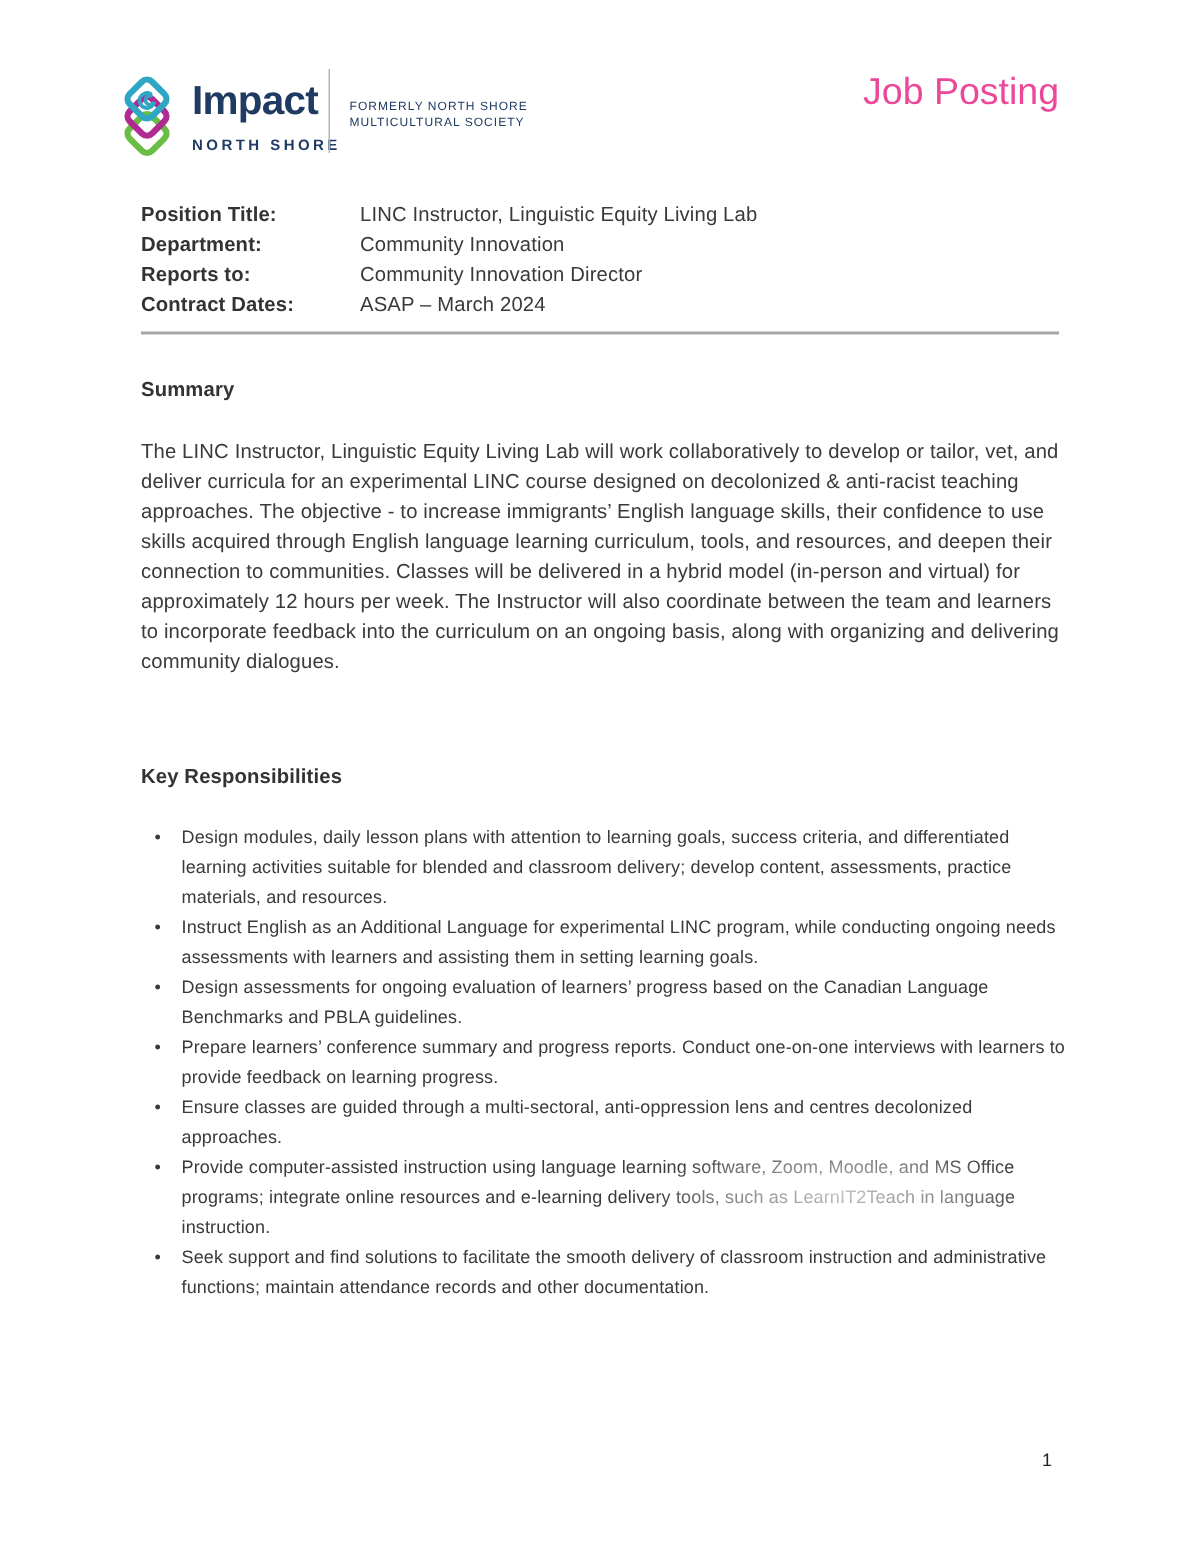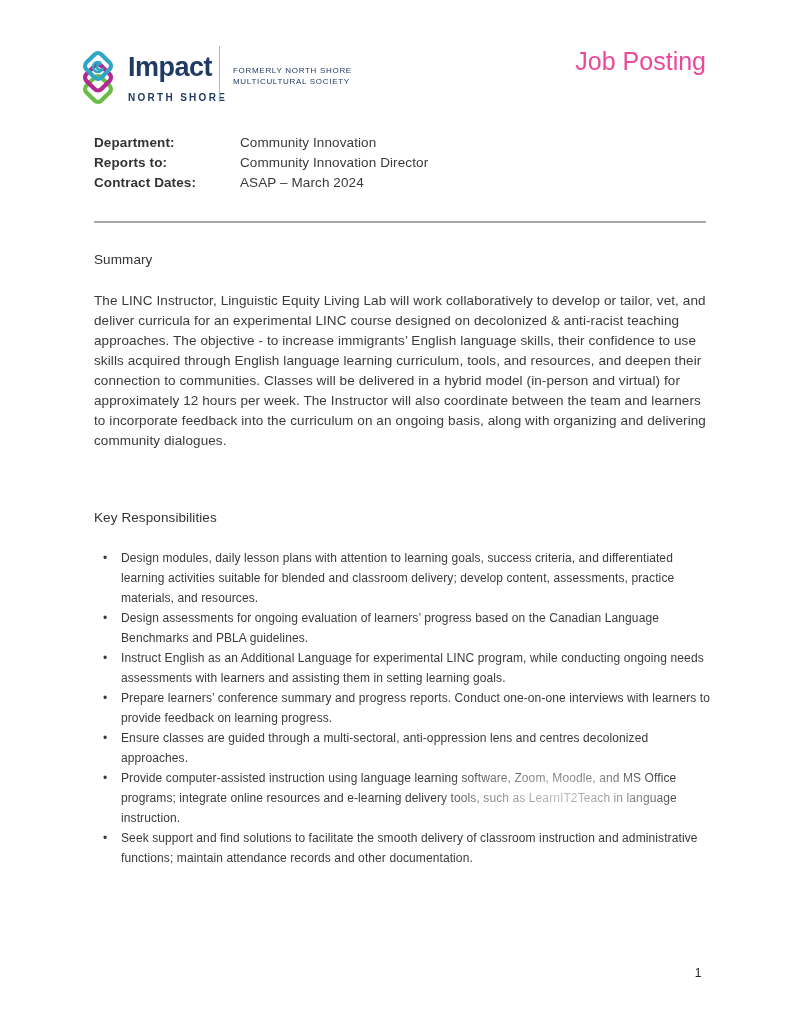--- a/index.html
+++ b/index.html
@@ -44,21 +44,21 @@
   .meta-value { color: #3a3a3a; }
 
   .rule {
     position: absolute; left: 94px; top: 221px; width: 612px; height: 2px;
     background: #a6a6a6;
   }
 
   
   .section-heading {
     position: absolute; left: 94px;
-    font-size: 13.5px; font-weight: normal; color: #333333; letter-spacing: 0.1px;
+    font-size: 13.5px; font-weight: bold; color: #333333; letter-spacing: 0.1px;
   }
   #summary-heading { top: 252px; }
   #kr-heading { top: 510px; }
 
   .body-text {
     position: absolute; left: 94px; width: 614px;
     font-size: 13.5px; line-height: 20px; color: #3a3a3a; letter-spacing: 0.1px;
   }
   #summary-paragraph { top: 291px; }
 
@@ -110,20 +110,24 @@
 
 <div class="tagline">
   <div>FORMERLY NORTH SHORE</div>
   <div>MULTICULTURAL SOCIETY</div>
 </div>
 
 <div class="job-posting">Job Posting</div>
 
 <div class="meta">
 
+<div class="meta-row">
+    <span class="meta-label">Position Title:</span>
+    <span class="meta-value">LINC Instructor, Linguistic Equity Living Lab</span>
+  </div>
     <div class="meta-row">
     <span class="meta-label">Department:</span>
     <span class="meta-value">Community Innovation</span>
   </div>
     <div class="meta-row">
     <span class="meta-label">Reports to:</span>
     <span class="meta-value">Community Innovation Director</span>
   </div>
     <div class="meta-row">
     <span class="meta-label">Contract Dates:</span>
@@ -134,22 +138,22 @@
 <div class="rule"></div>
 
 <div class="section-heading" id="summary-heading">Summary</div>
 <div class="body-text" id="summary-paragraph">The LINC Instructor, Linguistic Equity Living Lab will work collaboratively to develop or tailor, vet, and deliver curricula for an experimental LINC course designed on decolonized &amp; anti-racist teaching approaches. The objective - to increase immigrants’ English language skills, their confidence to use skills acquired through English language learning curriculum, tools, and resources, and deepen their connection to communities. Classes will be delivered in a hybrid model (in-person and virtual) for approximately 12 hours per week.  The Instructor will also coordinate between the team and learners to incorporate feedback into the curriculum on an ongoing basis, along with organizing and delivering community dialogues.</div>
 
 <div class="section-heading" id="kr-heading">Key Responsibilities</div>
 
 <ul class="kr-list">
 
 <li>Design modules, daily lesson plans with attention to learning goals, success criteria, and differentiated learning activities suitable for blended and classroom delivery; develop content, assessments, practice materials, and resources.</li>
+    <li>Instruct English as an Additional Language for experimental LINC program, while conducting ongoing needs assessments with learners and assisting them in setting learning goals.</li>
     <li>Design assessments for ongoing evaluation of learners’ progress based on the Canadian Language Benchmarks and PBLA guidelines.</li>
-    <li>Instruct English as an Additional Language for experimental LINC program, while conducting ongoing needs assessments with learners and assisting them in setting learning goals.</li>
     <li>Prepare learners’ conference summary and progress reports. Conduct one-on-one interviews with learners to provide feedback on learning progress.</li>
     <li>Ensure classes are guided through a multi-sectoral, anti-oppression lens and centres decolonized approaches.</li>
     <li>Provide computer-assisted instruction using language learning software, Zoom, Moodle, and MS Office programs; integrate online resources and e-learning delivery tools, such as LearnIT2Teach in language instruction.</li>
     <li>Seek support and find solutions to facilitate the smooth delivery of classroom instruction and administrative functions; maintain attendance records and other documentation.</li>
   </ul>
 
 <div class="fade-artifact"></div>
 
 <div class="page-number">1</div>
 

